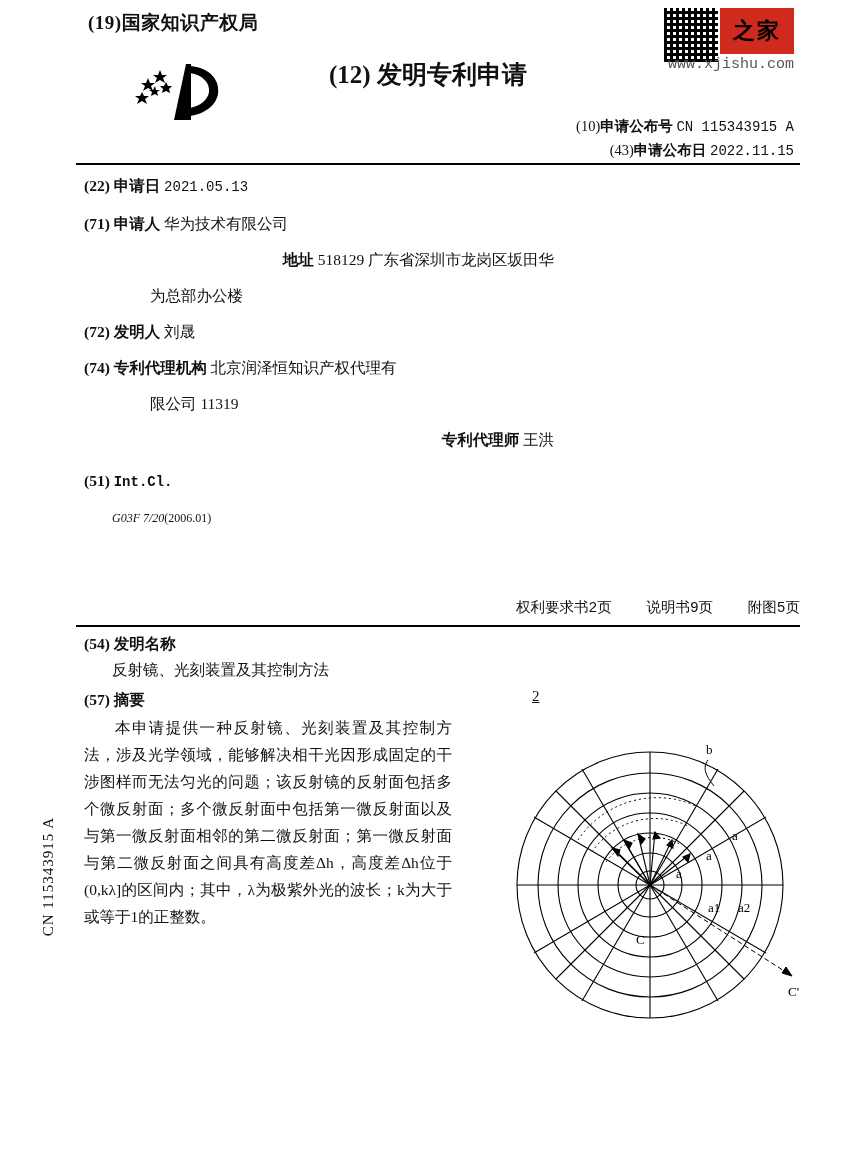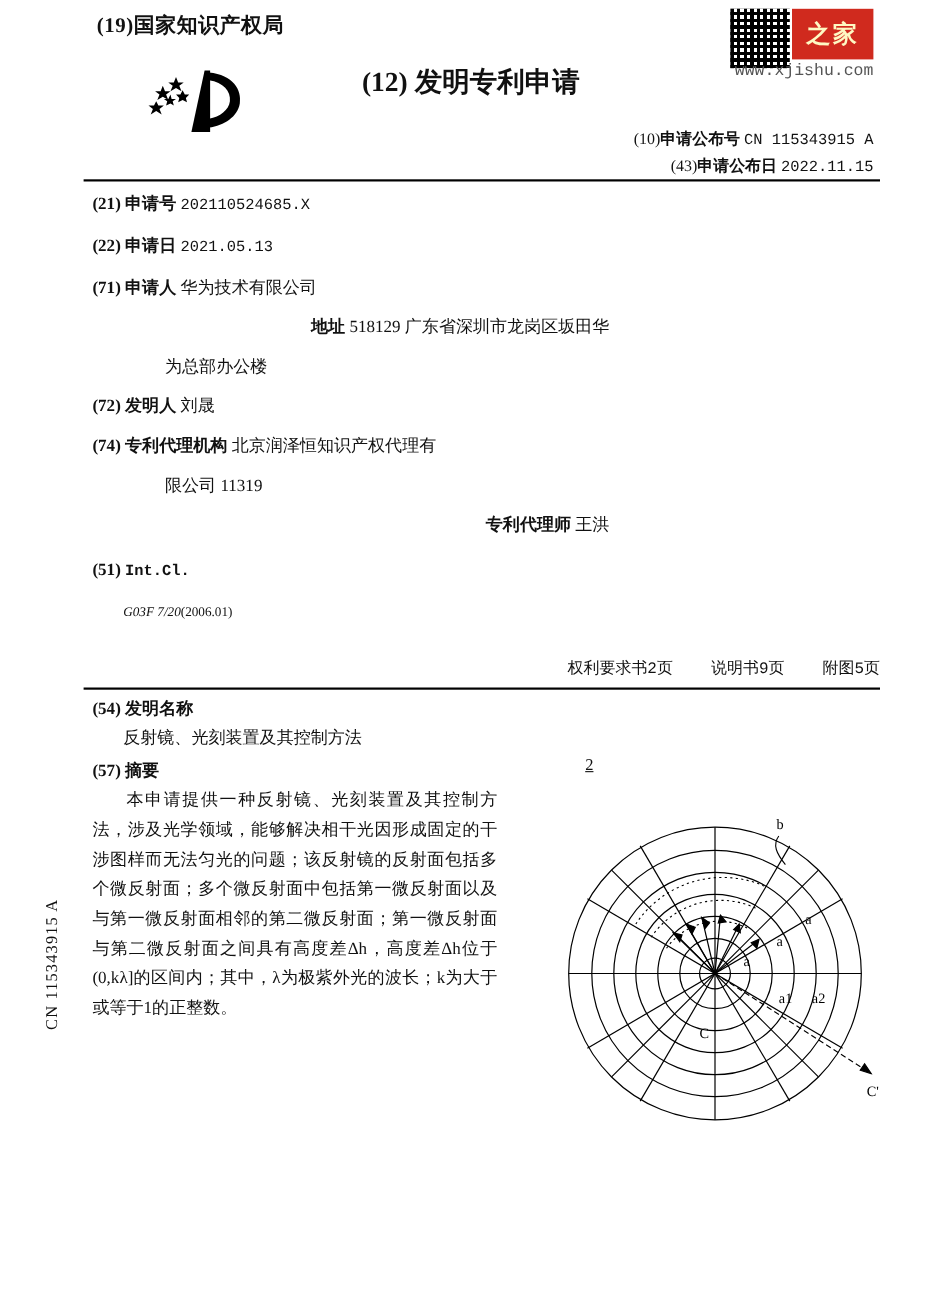--- a/index.html
+++ b/index.html
@@ -47,21 +47,21 @@
     background:
       repeating-linear-gradient(90deg,#000 0 3px,#fff 3px 6px),
       repeating-linear-gradient(0deg,#000 0 3px,#fff 3px 6px);
     background-blend-mode: multiply;
   }
   .qr-logo {
     position: absolute;
     left: 56px; top: 0px;
     width: 74px; height: 46px;
     background: #d02a1e;
-    color: #fef9c3;
+    color: #000000;
     font-size: 22px;
     font-weight: bold;
     text-align: center;
     line-height: 46px;
     letter-spacing: 2px;
     font-family: "Liberation Serif", serif;
   }
   .qr-caption {
     position: absolute;
     left: 4px;
@@ -241,25 +241,20 @@
 
   <div class="pub-date">
     <span>(43)</span><b>申请公布日</b>
     <span class="mono">2022.11.15</span>
   </div>
 
   <div class="rule rule-top"></div>
 
   <div class="bib">
 
-    <div class="row">
-      <span class="code">(21)</span>
-      <span class="lbl">申请号</span>
-      <span class="val mono">202110524685.X</span>
-    </div>
 
     <div class="row">
       <span class="code">(22)</span>
       <span class="lbl">申请日</span>
       <span class="val mono">2021.05.13</span>
     </div>
 
     <div class="row">
       <span class="code">(71)</span>
       <span class="lbl">申请人</span>

